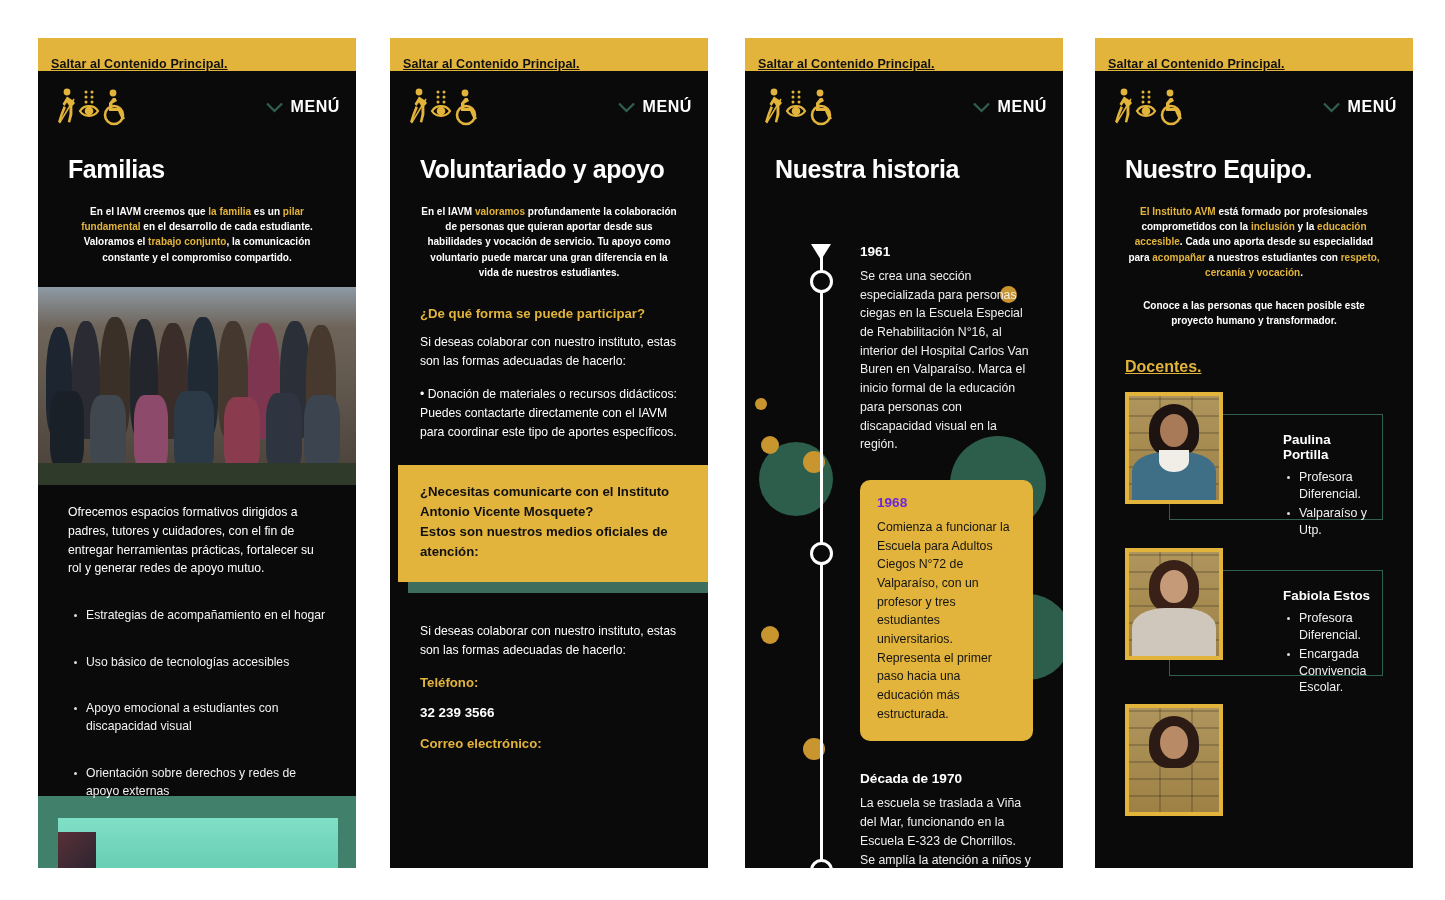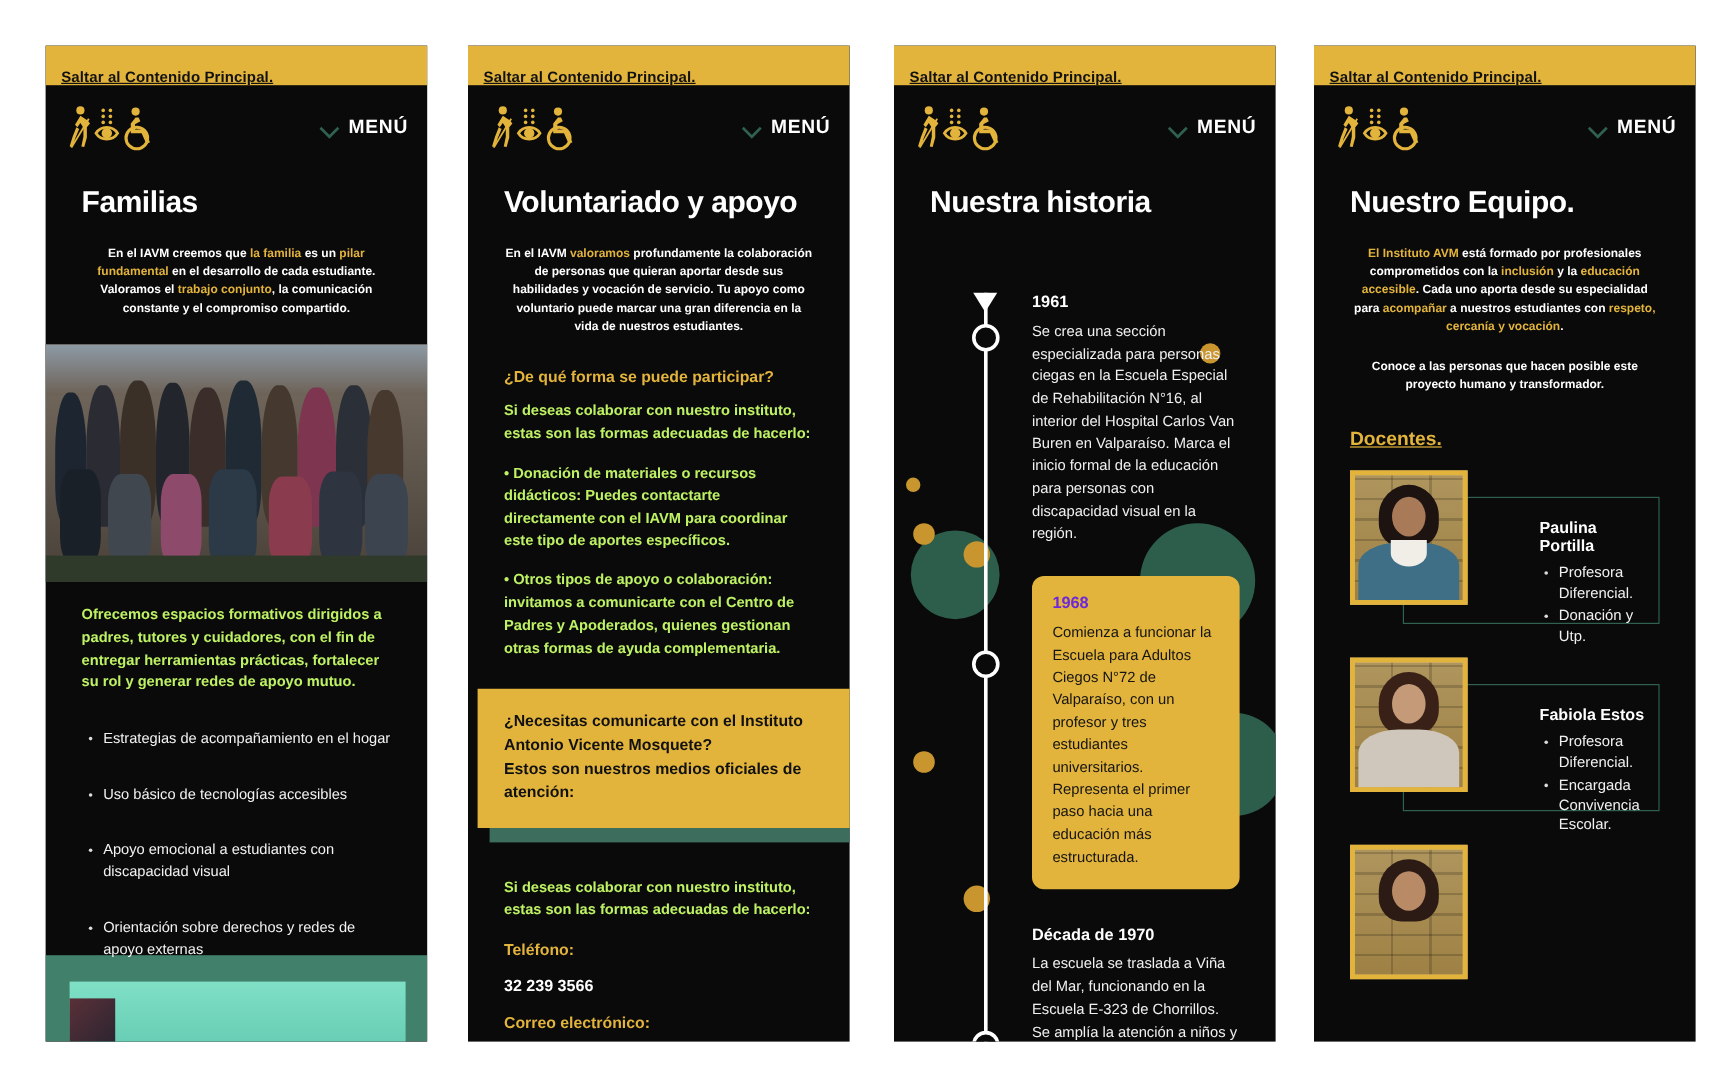--- a/index.html
+++ b/index.html
@@ -51,21 +51,21 @@
     height: 72px;
     display: flex;
     align-items: center;
     justify-content: space-between;
     padding: 0 16px 0 18px;
     position: relative;
     z-index: 4;
   }
   .logo { display:flex; align-items:flex-end; gap:1px; }
   .menu-btn {
-    display: flex; align-items: flex-end; gap: 7px;
+    display: flex; align-items: center; gap: 7px;
     color: #fff; font-size: 16px; font-weight: 700; letter-spacing: .6px;
   }
   .chev { display:block; }
 
   
   .pbody { position: relative; z-index: 3; padding: 0 30px; }
   h1.title {
     color: #fff;
     font-size: 25px;
     font-weight: 700;
@@ -81,24 +81,24 @@
   }
   .lead .hl { color: #e3b43c; }
 
   .subhead {
     color: #e3b43c;
     font-size: 13.2px;
     font-weight: 700;
     margin: 26px 0 12px;
   }
   .body-txt {
-    color: #bef264;
+    color: #ffffff;
     font-size: 12.2px;
     line-height: 1.55;
-    font-weight: 700;
+    font-weight: 400;
   }
   .body-txt + .body-txt { margin-top: 14px; }
 
   ul.bullets { list-style: none; margin-top: 11px; }
   ul.bullets li {
     color: #f2f2f2;
     font-size: 12.2px;
     line-height: 1.5;
     position: relative;
     padding-left: 18px;
@@ -451,21 +451,20 @@
         </svg>
         <span>MENÚ</span>
       </div>
     </div>
     <div class="pbody">
       <h1 class="title">Voluntariado y apoyo</h1>
       <p class="lead"><span>En el IAVM </span><span class="hl">valoramos</span><span> profundamente la colaboración de personas que quieran aportar desde sus habilidades y vocación de servicio. Tu apoyo como voluntario puede marcar una gran diferencia en la vida de nuestros estudiantes.</span></p>
       <div class="subhead">¿De qué forma se puede participar?</div>
       <p class="body-txt">Si deseas colaborar con nuestro instituto, estas son las formas adecuadas de hacerlo:</p>
       <p class="body-txt">•  Donación de materiales o recursos didácticos: Puedes contactarte directamente con el IAVM para coordinar este tipo de aportes específicos.</p>
-      <p class="body-txt">•  Otros tipos de apoyo o colaboración: invitamos a comunicarte con el Centro de Padres y Apoderados, quienes gestionan otras formas de ayuda complementaria.</p>
       <div class="callout-wrap">
         <div class="callout-shadow"></div>
         <div class="callout">
           <p style="white-space:pre-line">¿Necesitas comunicarte con el Instituto Antonio Vicente Mosquete?
 Estos son nuestros medios oficiales de atención:</p>
         </div>
       </div>
       <div style="height:40px"></div>
       <p class="body-txt">Si deseas colaborar con nuestro instituto, estas son las formas adecuadas de hacerlo:</p>
       <div class="contact-label">Teléfono:</div>
@@ -601,21 +600,21 @@
           <div class="brick"></div>
           <div class="hair" style="background:#1d1310"></div>
           <div class="face" style="background:#a87a58"></div>
           <div class="torso" style="background:#3f6f86"></div>
           <div class="collar"></div>
         </div>
         <div class="info">
           <div class="mname">Paulina Portilla</div>
           <ul>
               <li>Profesora Diferencial.</li>
-              <li>Donación y Utp.</li>
+              <li>Valparaíso y Utp.</li>
             </ul>
         </div>
       </div>
 
       <div class="member">
         <div class="card"></div>
         <div class="photo">
           <div class="brick"></div>
           <div class="hair" style="background:#3a2118"></div>
           <div class="face" style="background:#c49a79"></div>

